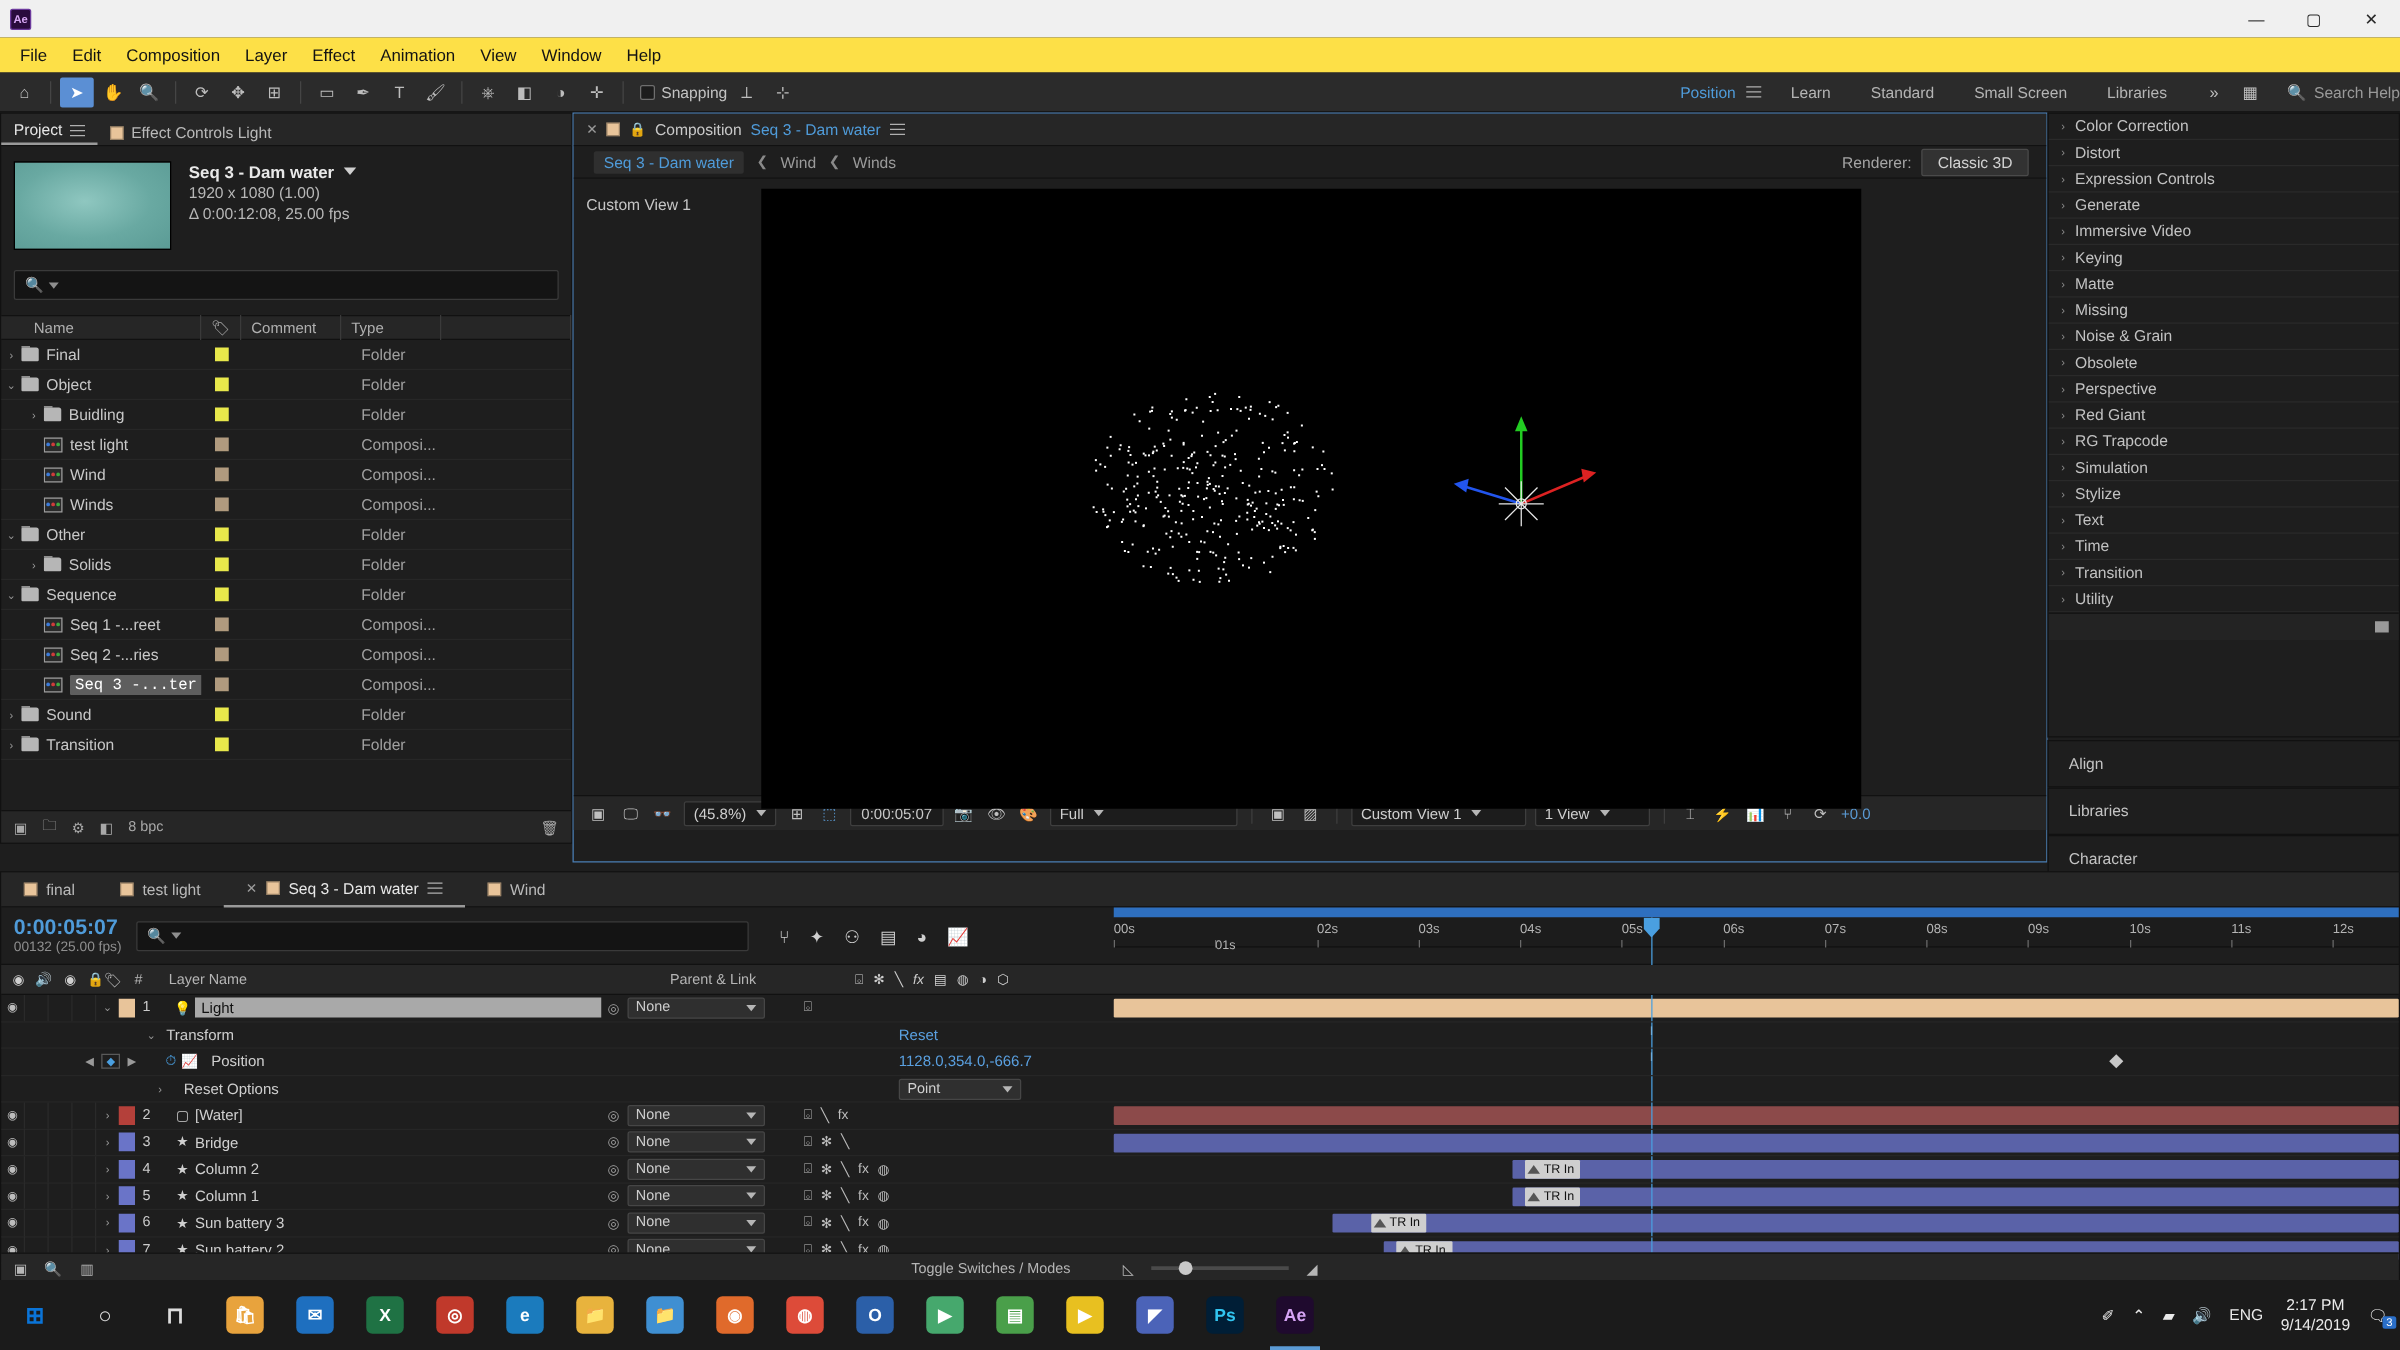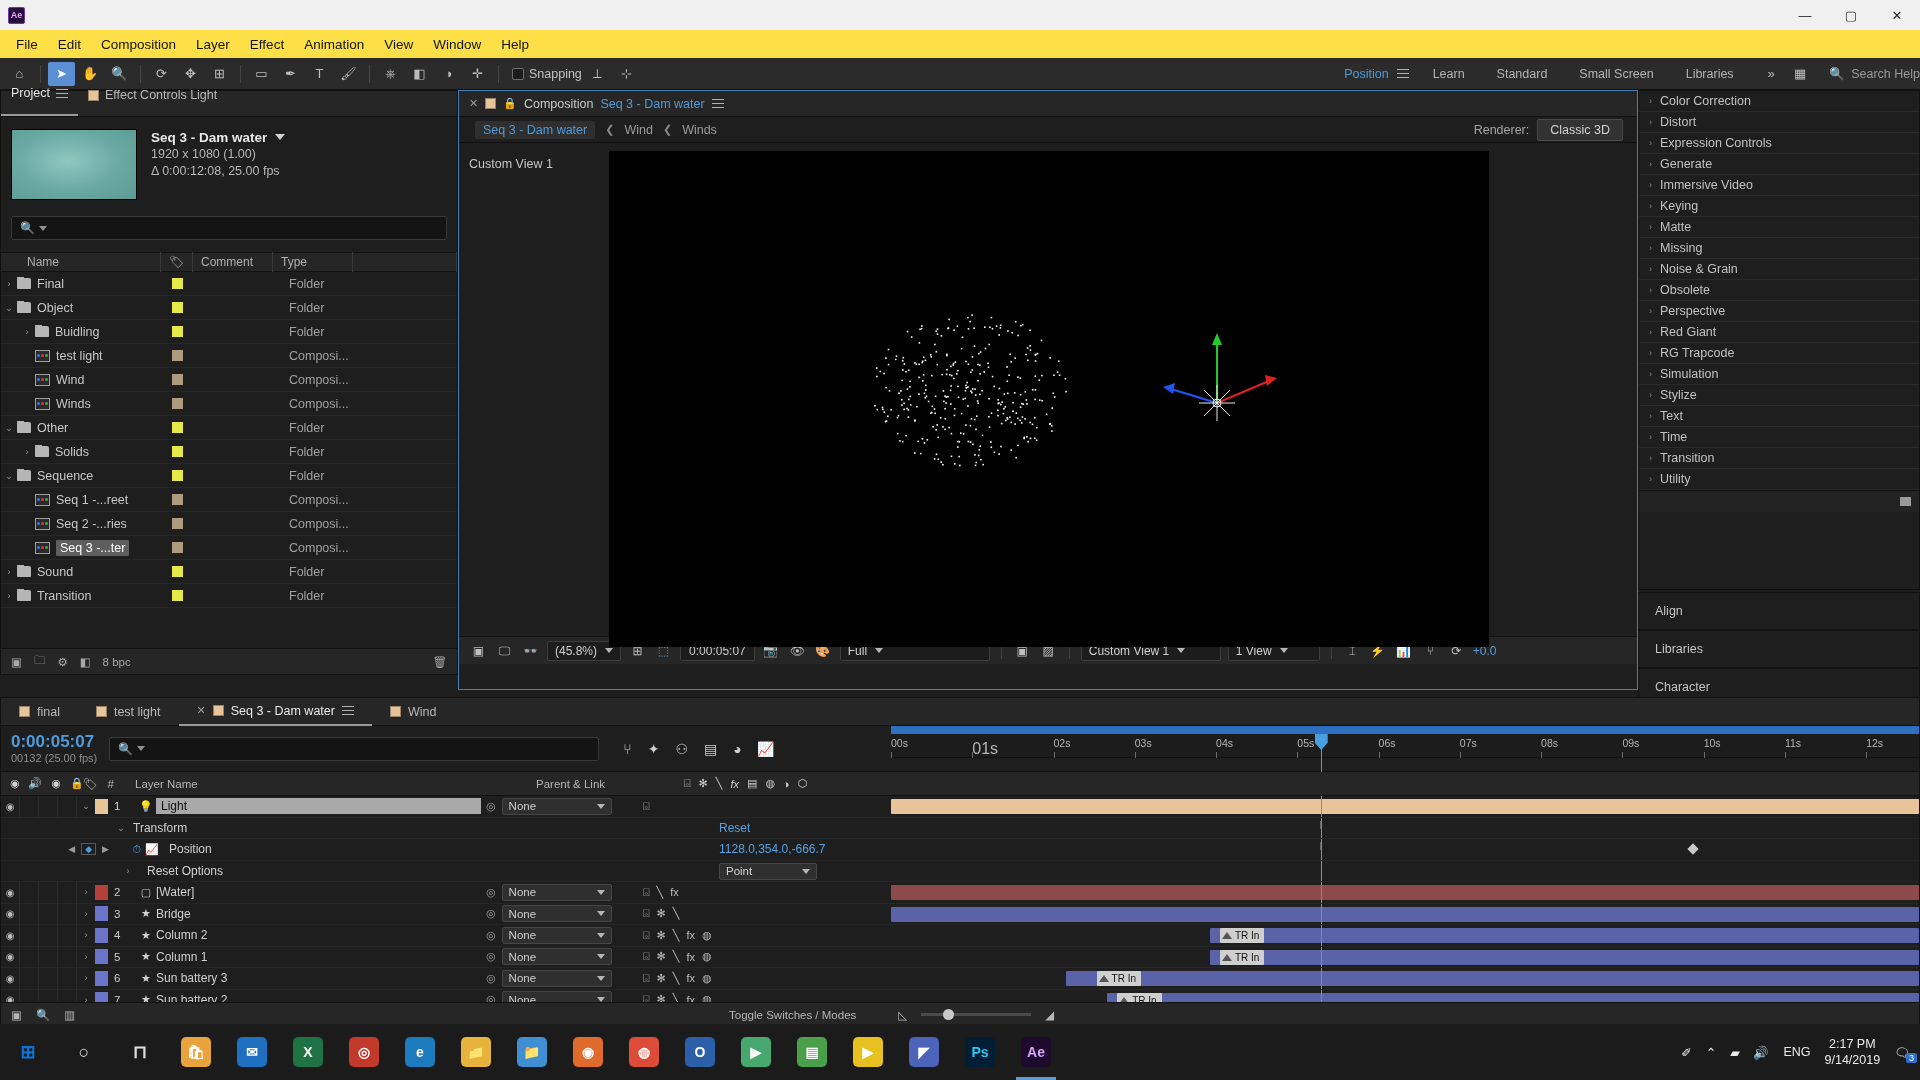--- a/index.html
+++ b/index.html
@@ -38,21 +38,21 @@
   .ws-area { margin-left:auto; display:flex; align-items:center; gap:0; padding-right:6px; }
   .ws { font-size:12.5px; color:#b4b4b4; padding:4px 16px; white-space:nowrap; }
   .ws.active { color:#4f9bd9; }
   .searchhelp { display:flex; align-items:center; gap:6px; margin-left:10px; color:#9a9a9a;
     font-size:12.5px; padding-left:4px; }
 
   
   .panel { position:absolute; background:#1e1e1e; border:1px solid #111; }
   .panel-tabs { height:26px; background:#262626; display:flex; align-items:flex-end;
     border-bottom:1px solid #111; }
-  .ptab { font-size:12.5px; color:#b9b9b9; padding:4px 10px 14px 10px; display:flex;
+  .ptab { font-size:12.5px; color:#b9b9b9; padding:4px 10px 3px 10px; display:flex;
     align-items:center; gap:6px; white-space:nowrap; }
   .ptab.active { color:#e6e6e6; border-bottom:2px solid #9a9a9a; }
   .hamburger { display:inline-block; width:12px; height:9px; position:relative; }
   .hamburger i { position:absolute; left:0; width:12px; height:1px; background:#b0b0b0; }
   .hamburger i:nth-child(1){top:0} .hamburger i:nth-child(2){top:4px} .hamburger i:nth-child(3){top:8px}
   .swatch { width:11px; height:11px; background:#e8c49a; border:1px solid #00000055; }
 
   
   #projectPanel { left:0; top:90px; width:458px; height:585px; }
   .proj-head { display:flex; padding:12px 10px 6px 10px; gap:14px; }
@@ -67,21 +67,21 @@
   .proj-cols { display:flex; height:20px; background:#262626; border-top:1px solid #111;
     border-bottom:1px solid #111; margin-top:12px; font-size:12px; color:#b0b0b0; align-items:center; }
   .pc { padding-left:8px; border-right:1px solid #3a3a3a; height:20px; line-height:20px; }
   .pc.name { width:160px; padding-left:26px; }
   .pc.tag { width:32px; display:flex; align-items:center; justify-content:center; padding-left:0; }
   .pc.comment { width:80px; }
   .pc.type { width:80px; }
   .pc.rest { flex:1; }
   .proj-list { font-size:12.5px; }
   .prow { display:flex; align-items:center; height:24px; border-bottom:1px solid #272727; }
-  .prow.sel .pname-txt { background:#5e5e5e; color:#fff; padding:1px 4px; border-radius:1px; }
+  .prow.sel .pname-txt { background:#5e5e5e; color:#fff; padding:1px 4px; border-radius:1px;font-family:Liberation Mono, monospace; }
   .prow .twisty { width:16px; text-align:center; color:#9a9a9a; font-size:9px; }
   .pname { width:160px; display:flex; align-items:center; gap:6px; overflow:hidden; white-space:nowrap; }
   .folder-ic { width:14px; height:11px; background:#b6b6b6; border-radius:1px 2px 1px 1px;
     position:relative; flex:none; }
   .folder-ic:before { content:""; position:absolute; left:0; top:-3px; width:7px; height:3px;
     background:#b6b6b6; border-radius:1px 1px 0 0; }
   .comp-ic { width:15px; height:12px; flex:none; background:#2a2a2a; border:1px solid #9d9d9d;
     display:flex; align-items:center; justify-content:center; gap:1px; }
   .comp-ic b { width:3px; height:3px; border-radius:50%; display:block; }
   .tagcell { width:32px; display:flex; justify-content:center; }
@@ -1091,21 +1091,21 @@
         <span>⚇</span>
         <span>▤</span>
         <span>◕</span>
         <span>📈</span>
       </div>
       <div class="tl-ruler" id="tlRuler">
           <div style="position:absolute;left:0;right:0;top:0;height:8px;background:#2e6fbf"></div>
           <div style="position:absolute;left:0;right:0;top:8px;height:24px;background:#1c1c1c;border-bottom:1px solid #111"></div>
           <div style="position:absolute;left:0%;top:11px;font-size:10.5px;color:#b5b5b5">00s</div>
           <div style="position:absolute;left:0%;top:26px;width:1px;height:6px;background:#6a6a6a"></div>
-          <div style="position:absolute;left:7.905138339920949%;top:14px;font-size:16px;color:#b5b5b5">01s</div>
+          <div style="position:absolute;left:7.905138339920949%;top:25px;font-size:10px;color:#b5b5b5">01s</div>
           <div style="position:absolute;left:7.905138339920949%;top:26px;width:1px;height:6px;background:#6a6a6a"></div>
           <div style="position:absolute;left:15.810276679841898%;top:11px;font-size:10.5px;color:#b5b5b5">02s</div>
           <div style="position:absolute;left:15.810276679841898%;top:26px;width:1px;height:6px;background:#6a6a6a"></div>
           <div style="position:absolute;left:23.715415019762844%;top:11px;font-size:10.5px;color:#b5b5b5">03s</div>
           <div style="position:absolute;left:23.715415019762844%;top:26px;width:1px;height:6px;background:#6a6a6a"></div>
           <div style="position:absolute;left:31.620553359683797%;top:11px;font-size:10.5px;color:#b5b5b5">04s</div>
           <div style="position:absolute;left:31.620553359683797%;top:26px;width:1px;height:6px;background:#6a6a6a"></div>
           <div style="position:absolute;left:39.52569169960474%;top:11px;font-size:10.5px;color:#b5b5b5">05s</div>
           <div style="position:absolute;left:39.52569169960474%;top:26px;width:1px;height:6px;background:#6a6a6a"></div>
           <div style="position:absolute;left:47.43083003952569%;top:11px;font-size:10.5px;color:#b5b5b5">06s</div>

